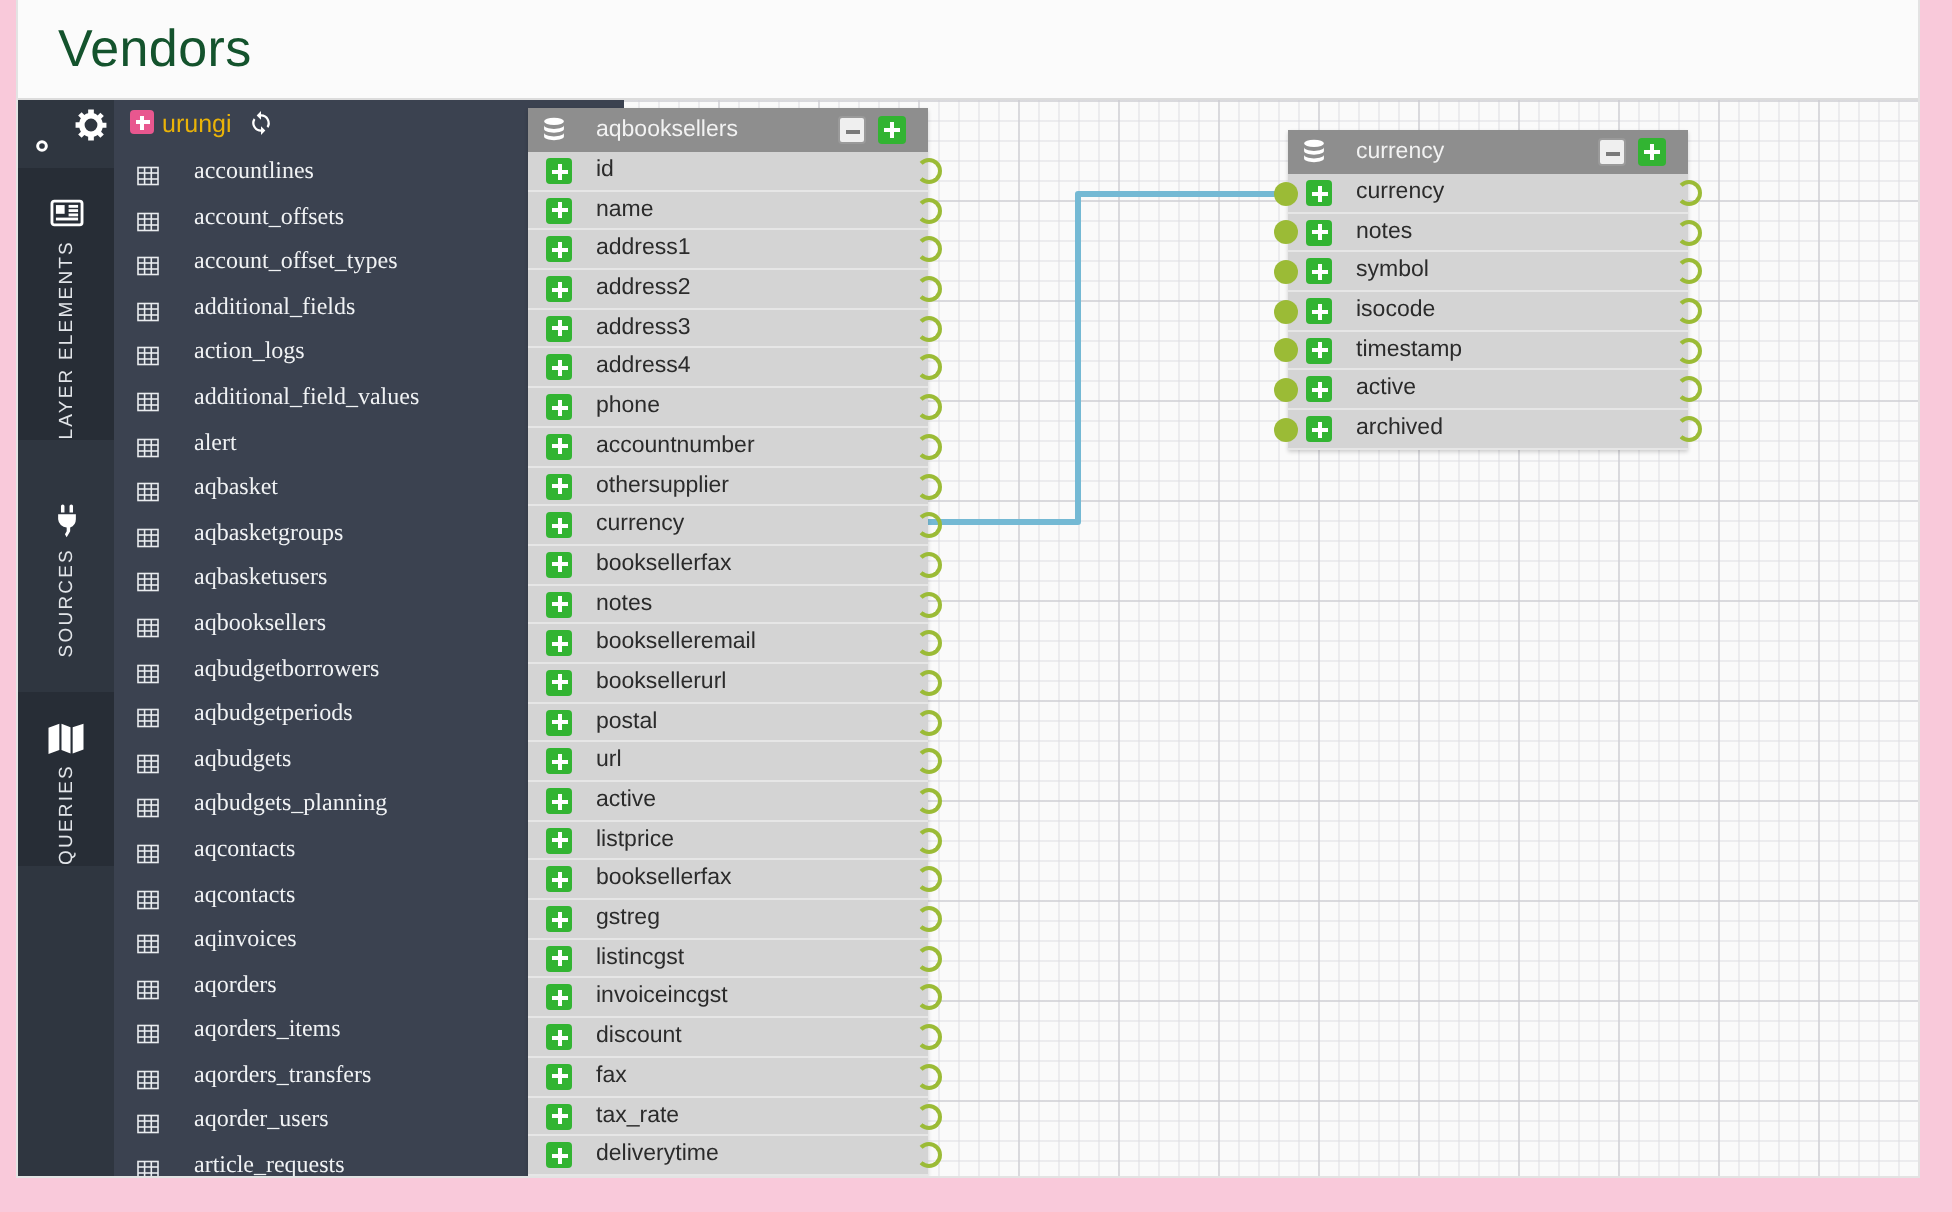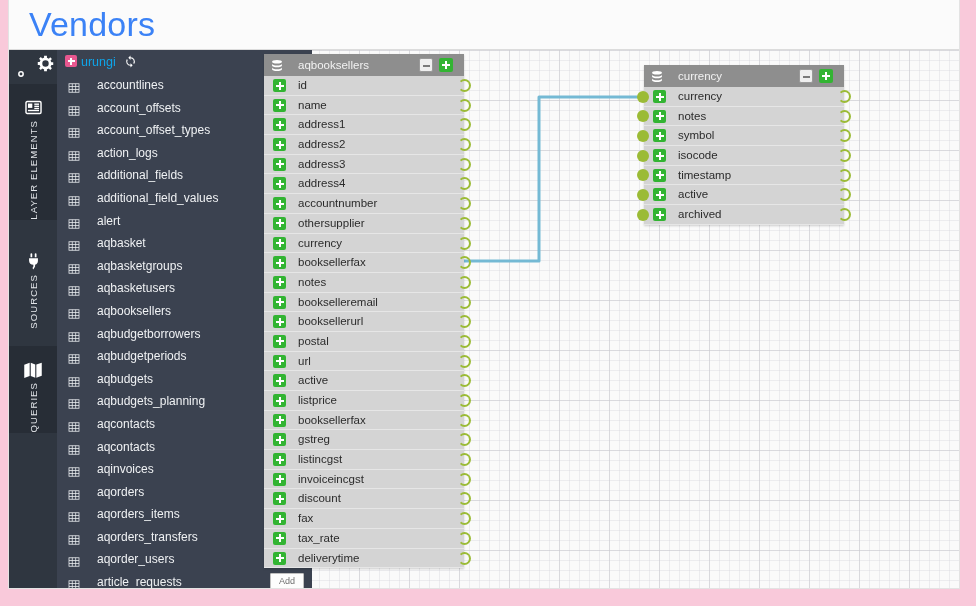--- a/index.html
+++ b/index.html
@@ -31,22 +31,22 @@
     left: 0; top: 0;
     width: 952px;
     height: 50px;
     background: #fbfbfb;
     border-bottom: 1px solid #dcdcdc;
   }
   #page-title {
     position: absolute;
     left: 20px;
     top: 10px;
-    font-size: 34px;
-    color: #3b82f6;
+    font-size: 26px;
+    color: #14532d;
     font-weight: 400;
     letter-spacing: .2px;
     border-bottom: 1px dashed #9c9c9c;
     padding-bottom: 20px;
     line-height: 28px;
   }
 
   
   #work-area {
     position: absolute;
@@ -121,32 +121,33 @@
     margin-right: 4px;
   }
   #db-root .pink-plus:before,
   #db-root .pink-plus:after {
     content: "";
     position: absolute;
     background: #ffffff;
   }
   #db-root .pink-plus:before { left: 2.5px; top: 5px; width: 7px; height: 2px; }
   #db-root .pink-plus:after  { left: 5px; top: 2.5px; width: 2px; height: 7px; }
-  #db-root .root-name { color: #0ea5e9; }
+  #db-root .root-name { color: #eab308; }
   #db-root .refresh-ico { margin-left: 5px; vertical-align: -2px; }
 
   .tbl-row {
     position: relative;
     height: 22.6px;
     padding-left: 40px;
     font-size: 12px;
     color: #f0f2f4;
     line-height: 22.6px;
     white-space: nowrap;
     cursor: pointer;
+    font-family: Liberation Serif, serif;
   }
   .tbl-row .grid-ico {
     position: absolute;
     left: 11px; top: 5px;
   }
   .tbl-row .add-btn {
     position: absolute;
     right: 8px; top: 2px;
     width: 34px; height: 16px;
     background: #fdfdfd;
@@ -346,28 +347,28 @@
                 <line x1="2" y1="15" x2="22" y2="15"></line>
                 <line x1="8.6" y1="3.5" x2="8.6" y2="20.5"></line>
                 <line x1="15.3" y1="3.5" x2="15.3" y2="20.5"></line>
               </svg></span><span>account_offset_types</span><span class="add-btn">Add</span></div>
           <div class="tbl-row"><span class="grid-ico"><svg width="12" height="12" viewBox="0 0 24 24" fill="none" stroke="#e9ecef" stroke-width="1.6">
                 <rect x="2" y="3.5" width="20" height="17"></rect>
                 <line x1="2" y1="9" x2="22" y2="9"></line>
                 <line x1="2" y1="15" x2="22" y2="15"></line>
                 <line x1="8.6" y1="3.5" x2="8.6" y2="20.5"></line>
                 <line x1="15.3" y1="3.5" x2="15.3" y2="20.5"></line>
+              </svg></span><span>additional_fields</span><span class="add-btn">Add</span></div>
+          <div class="tbl-row"><span class="grid-ico"><svg width="12" height="12" viewBox="0 0 24 24" fill="none" stroke="#e9ecef" stroke-width="1.6">
+                <rect x="2" y="3.5" width="20" height="17"></rect>
+                <line x1="2" y1="9" x2="22" y2="9"></line>
+                <line x1="2" y1="15" x2="22" y2="15"></line>
+                <line x1="8.6" y1="3.5" x2="8.6" y2="20.5"></line>
+                <line x1="15.3" y1="3.5" x2="15.3" y2="20.5"></line>
               </svg></span><span>action_logs</span><span class="add-btn">Add</span></div>
-          <div class="tbl-row"><span class="grid-ico"><svg width="12" height="12" viewBox="0 0 24 24" fill="none" stroke="#e9ecef" stroke-width="1.6">
-                <rect x="2" y="3.5" width="20" height="17"></rect>
-                <line x1="2" y1="9" x2="22" y2="9"></line>
-                <line x1="2" y1="15" x2="22" y2="15"></line>
-                <line x1="8.6" y1="3.5" x2="8.6" y2="20.5"></line>
-                <line x1="15.3" y1="3.5" x2="15.3" y2="20.5"></line>
-              </svg></span><span>additional_fields</span><span class="add-btn">Add</span></div>
           <div class="tbl-row"><span class="grid-ico"><svg width="12" height="12" viewBox="0 0 24 24" fill="none" stroke="#e9ecef" stroke-width="1.6">
                 <rect x="2" y="3.5" width="20" height="17"></rect>
                 <line x1="2" y1="9" x2="22" y2="9"></line>
                 <line x1="2" y1="15" x2="22" y2="15"></line>
                 <line x1="8.6" y1="3.5" x2="8.6" y2="20.5"></line>
                 <line x1="15.3" y1="3.5" x2="15.3" y2="20.5"></line>
               </svg></span><span>additional_field_values</span><span class="add-btn">Add</span></div>
           <div class="tbl-row"><span class="grid-ico"><svg width="12" height="12" viewBox="0 0 24 24" fill="none" stroke="#e9ecef" stroke-width="1.6">
                 <rect x="2" y="3.5" width="20" height="17"></rect>
                 <line x1="2" y1="9" x2="22" y2="9"></line>
@@ -534,20 +535,25 @@
             <span class="f-name">address3</span>
             <span class="conn-right"></span>
           </div>
           <div class="field-row">
             <span class="f-plus"></span>
             <span class="f-name">address4</span>
             <span class="conn-right"></span>
           </div>
           <div class="field-row">
             <span class="f-plus"></span>
+            <span class="f-name">phone</span>
+            <span class="conn-right"></span>
+          </div>
+          <div class="field-row">
+            <span class="f-plus"></span>
             <span class="f-name">accountnumber</span>
             <span class="conn-right"></span>
           </div>
           <div class="field-row">
             <span class="f-plus"></span>
             <span class="f-name">othersupplier</span>
             <span class="conn-right"></span>
           </div>
           <div class="field-row">
             <span class="f-plus"></span>

